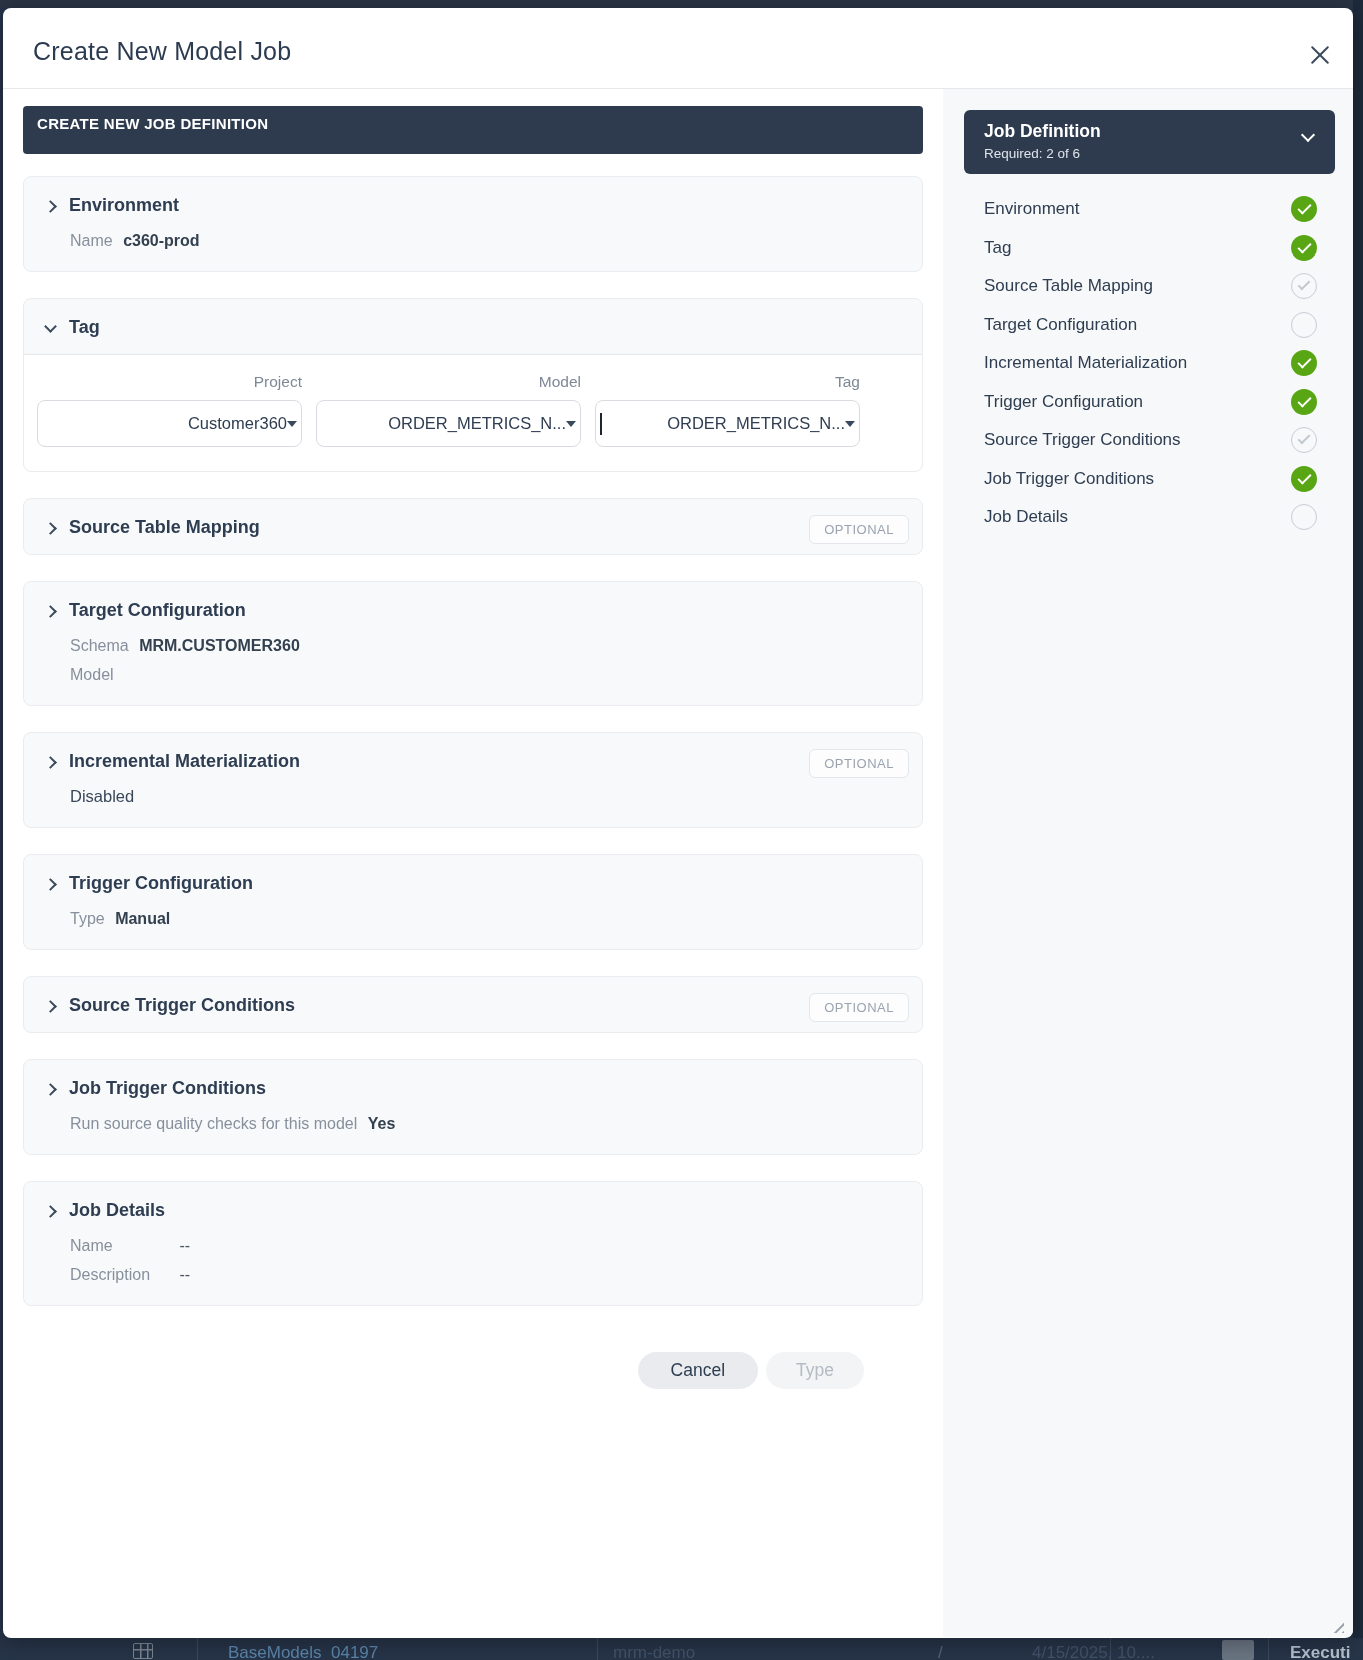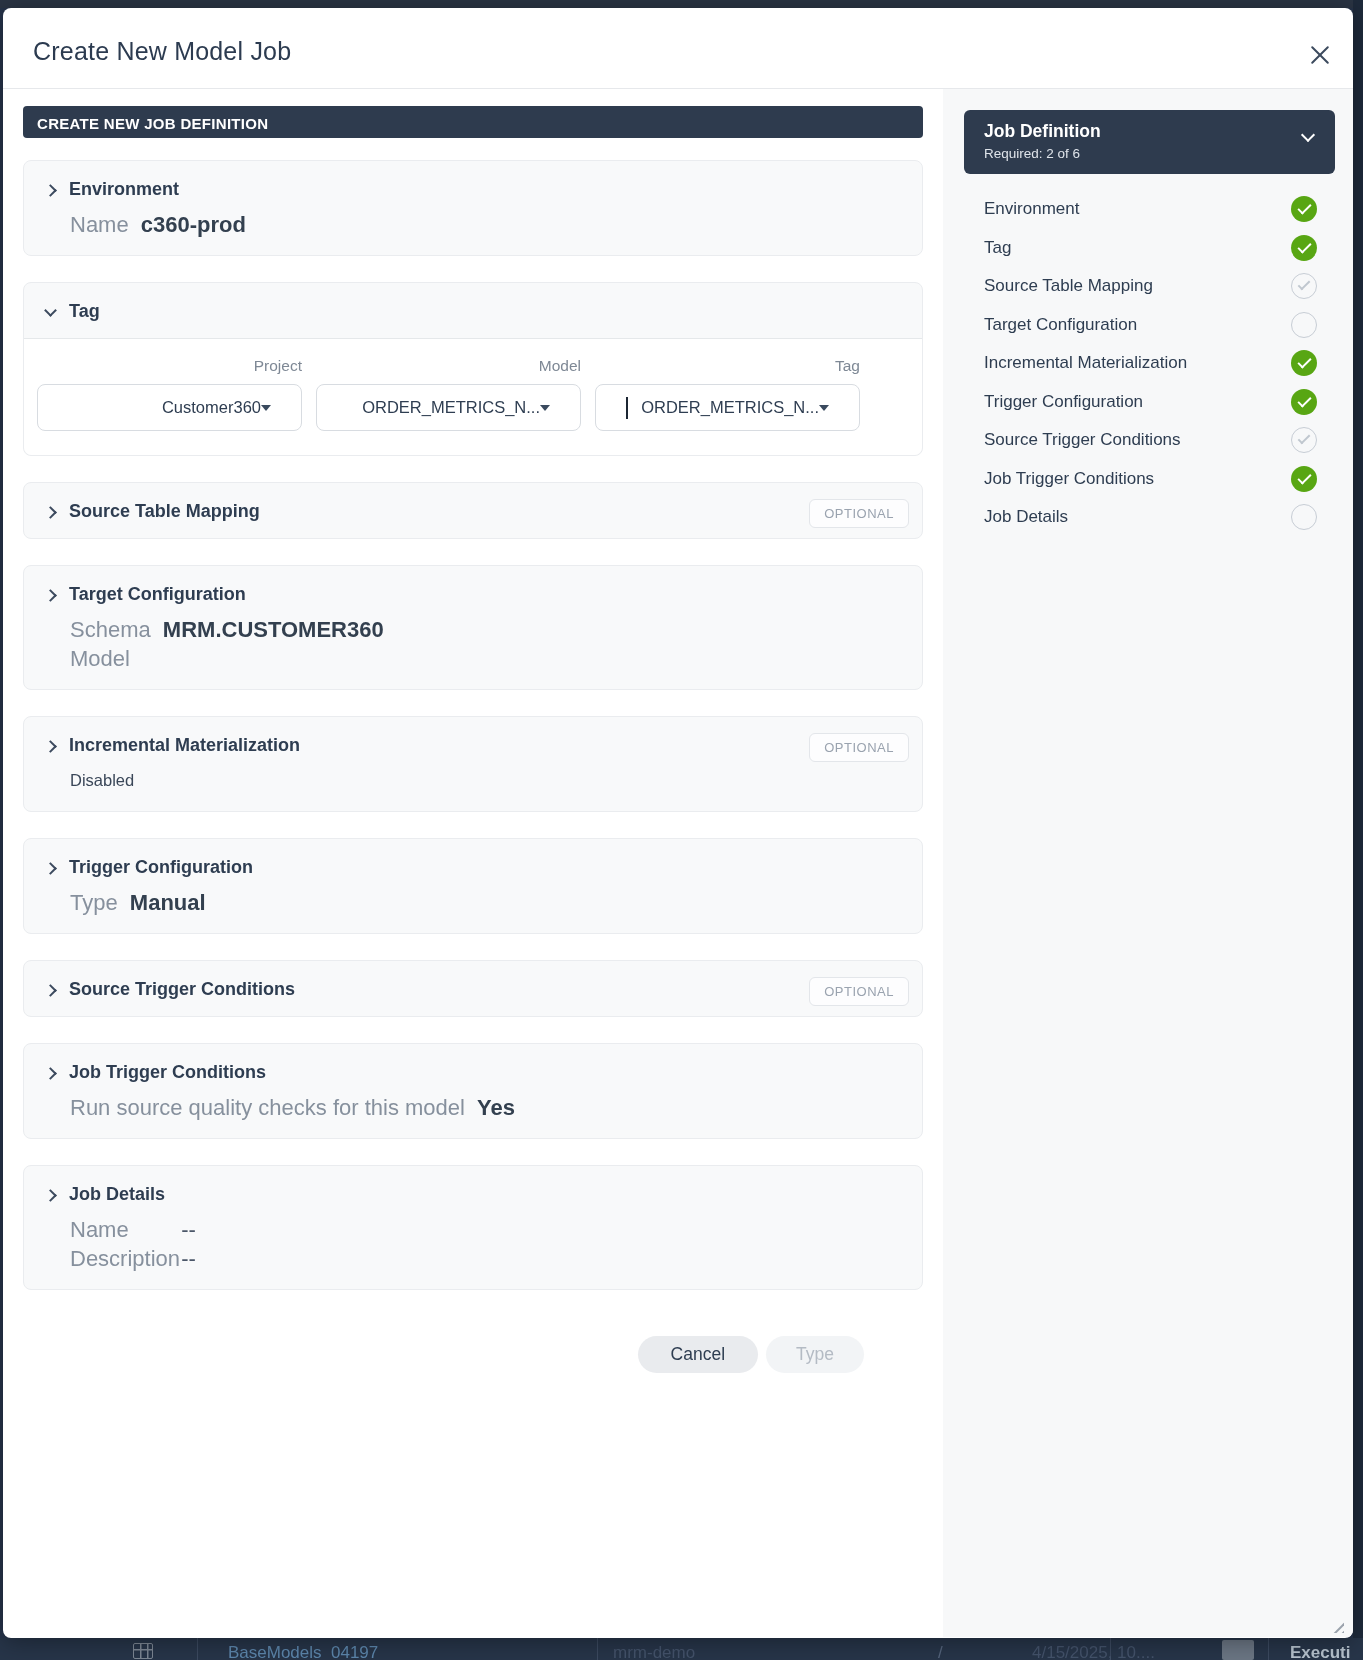--- a/index.html
+++ b/index.html
@@ -40,57 +40,57 @@
   }
   .close-btn::before { transform:rotate(45deg); }
   .close-btn::after { transform:rotate(-45deg); }
 
   .modal-body { display:flex; height:1548px; }
   .form-col { width:940px; padding:17px 0 0 20px; }
   .side-col { flex:1; background:#f7f8f9; padding:21px 18px 0 21px; }
 
   
   .banner {
-    width:900px; height:32px; background:#2e3b4e; border-radius:4px;
+    width:900px; height:48px; background:#2e3b4e; border-radius:4px;
     color:#fff; font-size:15px; font-weight:700; letter-spacing:.3px;
     line-height:36px; padding-left:14px; margin-bottom:22px;
   }
 
   
   .card {
     width:900px; background:#f8f9fa; border:1px solid #eaecef; border-radius:8px;
     margin-bottom:26px; position:relative;
   }
   .card-head { display:flex; align-items:center; gap:14px; padding:18px 20px 16px 22px; cursor:pointer; }
   .card-title { font-size:18px; font-weight:700; color:#2e3d51; }
   .chev { width:9px; height:9px; border-top:2px solid #3c4a5e; border-right:2px solid #3c4a5e; display:inline-block; flex:0 0 auto; }
   .chev.right { transform:rotate(45deg); margin-top:1px; }
   .chev.down  { transform:rotate(135deg); margin-top:-3px; }
   .card-rows { padding:0 20px 16px 46px; margin-top:-6px; }
-  .field-row { font-size:22px; line-height:29px; }
+  .field-row { font-size:16px; line-height:29px; }
   .field-label { color:#86909d; }
   .field-label.col { display:inline-block; width:105px; }
   .field-value { color:#33404f; font-weight:700; margin-left:6px; }
   .field-value.plain { font-weight:400; color:#4a5668; margin-left:0; }
   .status-text { font-size:16.5px; color:#3a4758; }
   .badge {
     position:absolute; right:13px; top:16px; height:29px; line-height:27px;
     border:1px solid #e3e6ea; border-radius:6px; background:#fdfdfe;
     padding:0 14px; font-size:13px; color:#9aa3af; letter-spacing:.5px; font-weight:400;
   }
 
   
   .tag-head { border-bottom:1px solid #e5e8ea; }
   .tag-content { background:#fff; border-radius:0 0 8px 8px; padding:18px 0 24px 13px;text-align:right; }
   .dd-labels { display:flex; gap:14px; margin-bottom:9px; }
   .dd-label { width:265px; font-size:15.5px; color:#7e8895; }
   .dd-row { display:flex; gap:14px; }
   .dropdown {
     width:265px; height:47px; background:#fff; border:1px solid #d8dce1; border-radius:8px;
-    display:flex; align-items:center; padding:0 30px; cursor:pointer;
+    display:flex; align-items:center; padding:0 4px; cursor:pointer;
   }
   .dd-value { flex:1; font-size:16.5px; color:#2e3d51; white-space:nowrap; overflow:hidden; }
   .dd-caret { width:0; height:0; border-left:5px solid transparent; border-right:5px solid transparent; border-top:6px solid #3a4a5e; flex:0 0 auto; }
   .text-caret { display:inline-block; width:1.5px; height:22px; background:#1c2633; vertical-align:middle; margin-right:1px; }
 
   
   .footer-actions { width:900px; display:flex; justify-content:flex-end; gap:8px; padding-right:59px; margin-top:46px; }
   .btn { height:37px; border:none; border-radius:19px; font-size:17.5px; font-family:"Liberation Sans",sans-serif; cursor:pointer; }
   .btn-cancel { background:#e9ebee; color:#2e3d51; padding:0 33px; }
   .btn-apply  { background:#f2f4f6; color:#b4bbc4; padding:0 30px; }

